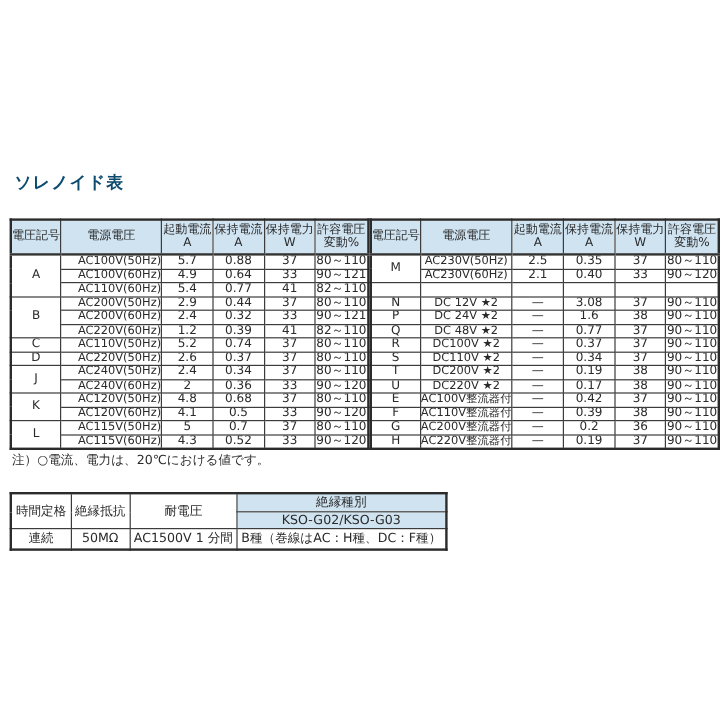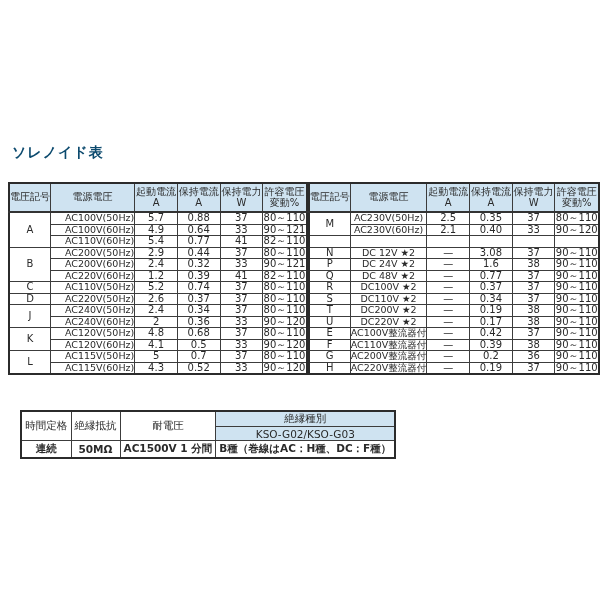--- a/index.html
+++ b/index.html
@@ -37,29 +37,29 @@
   .main tbody td { height:10.5px; color:#2a2a2a; }
   .main tbody td.supply { font-size:9.5px; }
   .left tbody td.supply { text-align:left; padding-left:14px; }
 
   .notes {
     position:absolute; left:10px; top:377px;
     font-size:10.5px; line-height:14px; color:#2a2a2a; white-space:nowrap;
   }
   .note-indent { padding-left:21px; }
 
-  .spec { position:absolute; left:20px; top:410px; border:2px solid #2b2b2b; }
+  .spec { position:absolute; left:8px; top:410px; border:2px solid #2b2b2b; }
   .spec th, .spec td {
     border:1px solid #3c3c3c; padding:0 3px; text-align:center;
     font-size:10.5px; font-weight:normal; color:#2a2a2a;
     overflow:hidden; white-space:nowrap;
   }
   .spec .hdr { height:13px; background:#ffffff; }
   .spec .blue { background:#cfe3f1; height:13px; }
-  .spec .datarow td { height:16px;font-weight:bold; }
+  .spec .datarow td { height:16px; }
 </style>
 </head>
 <body>
 
 <div class="page">
 
   <h1 class="title">ソレノイド表</h1>
   <div class="model">●KSO-G03</div>
 
   <div class="tables">
@@ -319,20 +319,21 @@
             <td>—</td>
             <td>0.19</td>
             <td>37</td>
             <td>90～110</td>
           </tr>
         </tbody>
     </table>
   </div>
 
   <div class="notes">
+    <div><span>注）</span><span>○電流、電力は、20℃における値です。</span></div>
   </div>
 
   <table class="spec">
     <colgroup>
       <col style="width:50px">
         <col style="width:48px">
         <col style="width:80px">
         <col style="width:161px">
     </colgroup>
     <tbody>

